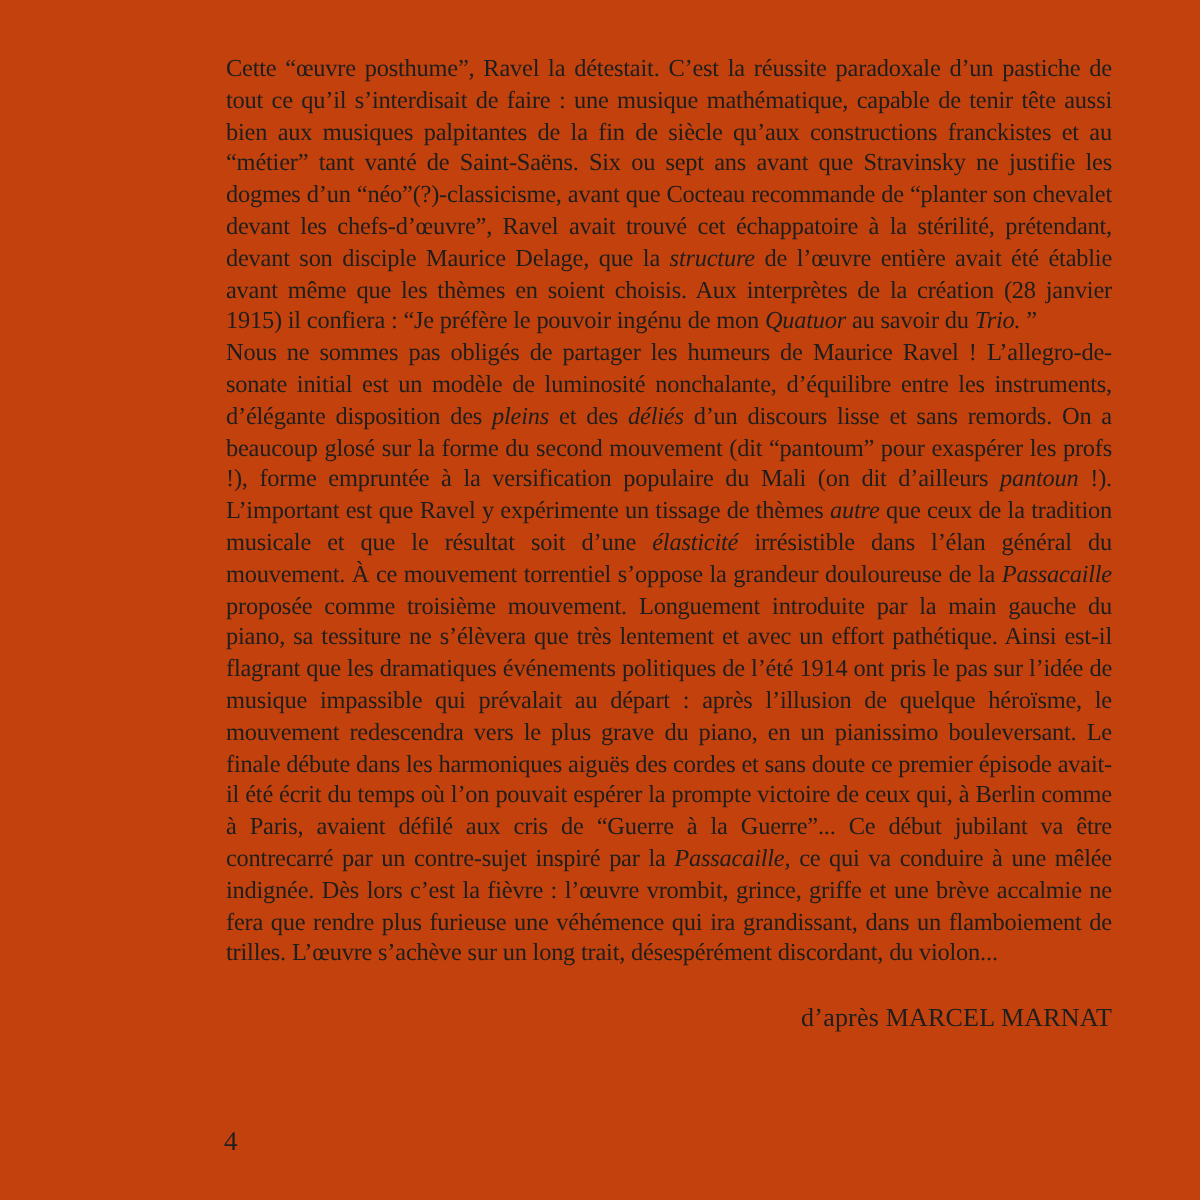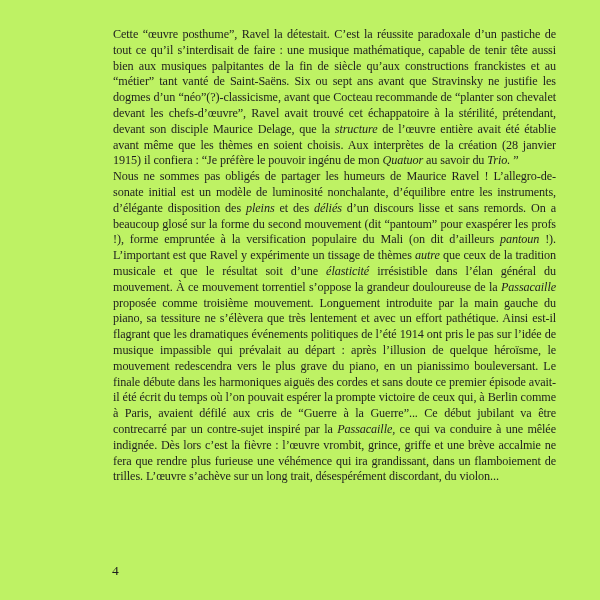--- a/index.html
+++ b/index.html
@@ -42,19 +42,20 @@
   .folio {
     position: absolute;
     left: 112px;
     top: 563px;
     font-size: 13.5px;
   }
 </style>
 </head>
 <body>
 
-<main class="page" style="background: #bef264; color: rgb(30, 30, 30);">
+<main class="page" style="background: #c2410c; color: rgb(30, 30, 30);">
   <section class="text-block">
     <p>Cette “œuvre posthume”, Ravel la détestait. C’est la réussite paradoxale d’un pastiche de tout ce qu’il s’interdisait de faire : une musique mathématique, capable de tenir tête aussi bien aux musiques palpitantes de la fin de siècle qu’aux constructions franckistes et au “métier” tant vanté de Saint-Saëns. Six ou sept ans avant que Stravinsky ne justifie les dogmes d’un “néo”(?)-classicisme, avant que Cocteau recommande de “planter son chevalet devant les chefs-d’œuvre”, Ravel avait trouvé cet échappatoire à la stérilité, prétendant, devant son disciple Maurice Delage, que la <i>structure</i> de l’œuvre entière avait été établie avant même que les thèmes en soient choisis. Aux interprètes de la création (28 janvier 1915) il confiera : “Je préfère le pouvoir ingénu de mon <i>Quatuor</i> au savoir du <i>Trio.</i> ”</p>
     <p>Nous ne sommes pas obligés de partager les humeurs de Maurice Ravel ! L’allegro-de-sonate initial est un modèle de luminosité nonchalante, d’équilibre entre les instruments, d’élégante disposition des <i>pleins</i> et des <i>déliés</i> d’un discours lisse et sans remords. On a beaucoup glosé sur la forme du second mouvement (dit “pantoum” pour exaspérer les profs !), forme empruntée à la versification populaire du Mali (on dit d’ailleurs <i>pantoun</i> !). L’important est que Ravel y expérimente un tissage de thèmes <i>autre</i> que ceux de la tradition musicale et que le résultat soit d’une <i>élasticité</i> irrésistible dans l’élan général du mouvement. À ce mouvement torrentiel s’oppose la grandeur douloureuse de la <i>Passacaille</i> proposée comme troisième mouvement. Longuement introduite par la main gauche du piano, sa tessiture ne s’élèvera que très lentement et avec un effort pathétique. Ainsi est-il flagrant que les dramatiques événements politiques de l’été 1914 ont pris le pas sur l’idée de musique impassible qui prévalait au départ : après l’illusion de quelque héroïsme, le mouvement redescendra vers le plus grave du piano, en un pianissimo bouleversant. Le finale débute dans les harmoniques aiguës des cordes et sans doute ce premier épisode avait-il été écrit du temps où l’on pouvait espérer la prompte victoire de ceux qui, à Berlin comme à Paris, avaient défilé aux cris de “Guerre à la Guerre”... Ce début jubilant va être contrecarré par un contre-sujet inspiré par la <i>Passacaille,</i> ce qui va conduire à une mêlée indignée. Dès lors c’est la fièvre : l’œuvre vrombit, grince, griffe et une brève accalmie ne fera que rendre plus furieuse une véhémence qui ira grandissant, dans un flamboiement de trilles. L’œuvre s’achève sur un long trait, désespérément discordant, du violon...</p>
+    <p class="attribution">d’après MARCEL MARNAT</p>
   </section>
   <div class="folio">4</div>
 </main>
 
 </body></html>

